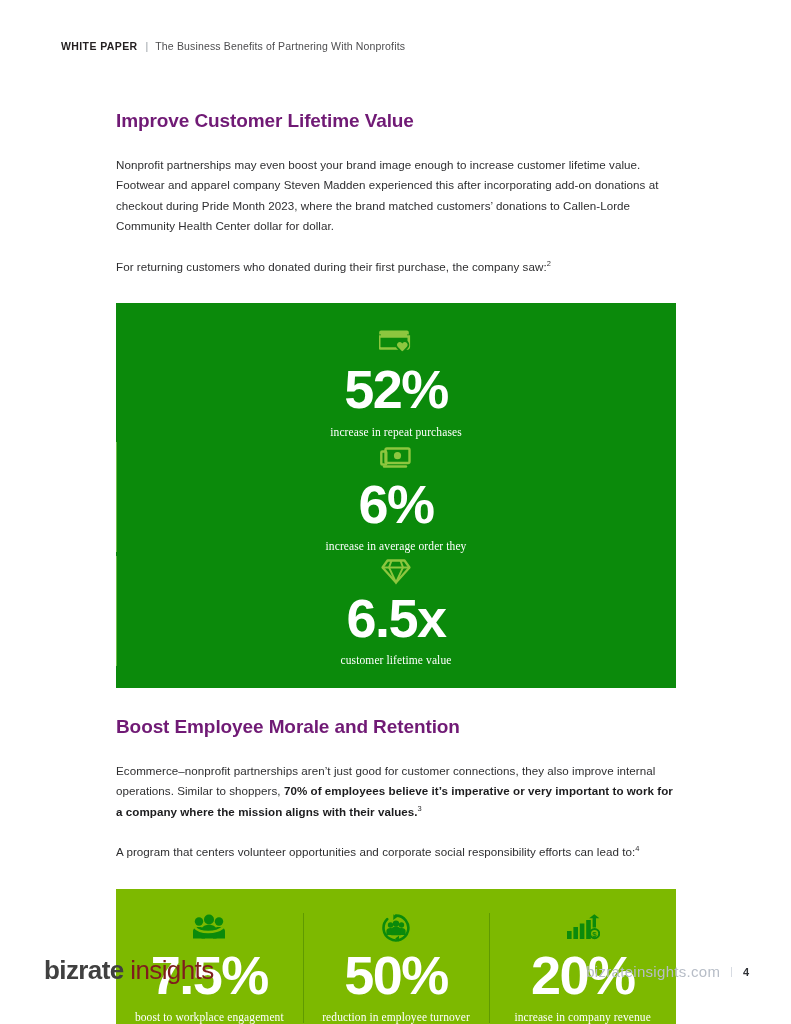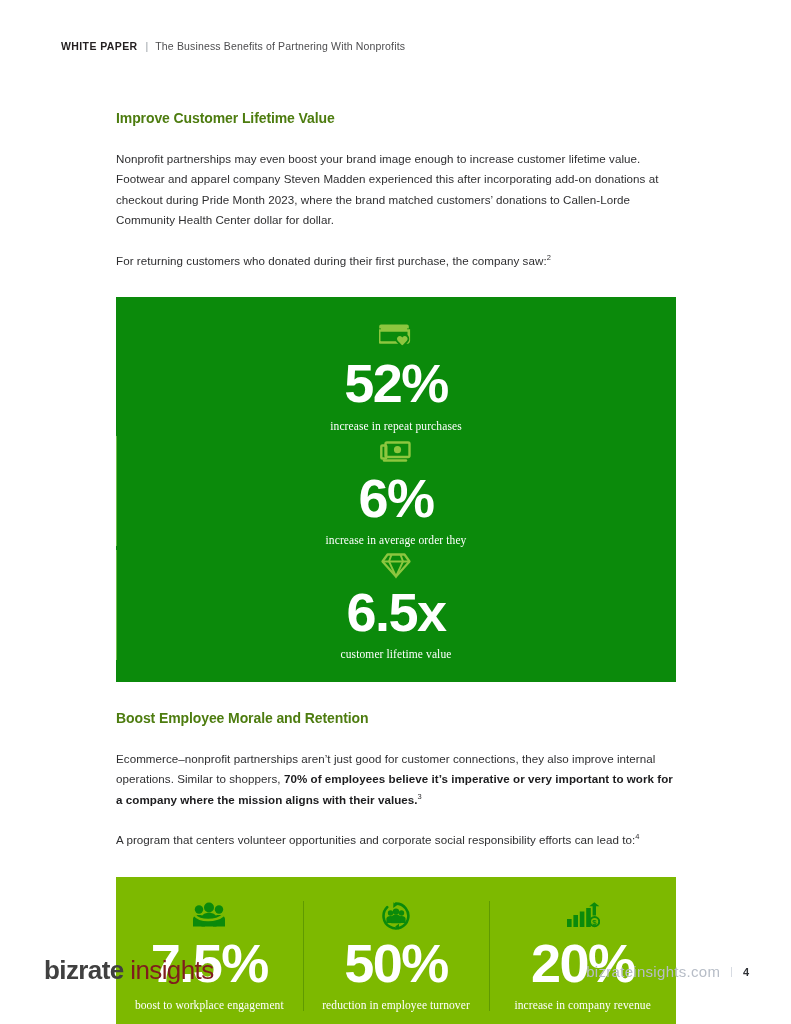--- a/index.html
+++ b/index.html
@@ -47,22 +47,22 @@
 
   
   .content {
     position: absolute;
     left: 116px;
     top: 110px;
     width: 560px;
   }
 
   h2.section-heading {
-    color: #4d7c0f;
-    font-size: 14px;
+    color: #701a75;
+    font-size: 19px;
     font-weight: bold;
     letter-spacing: -0.1px;
     line-height: 1.2;
   }
 
   p.body-text {
     font-size: 11.6px;
     line-height: 20.5px;
     color: #2e2e30;
     letter-spacing: 0.05px;

